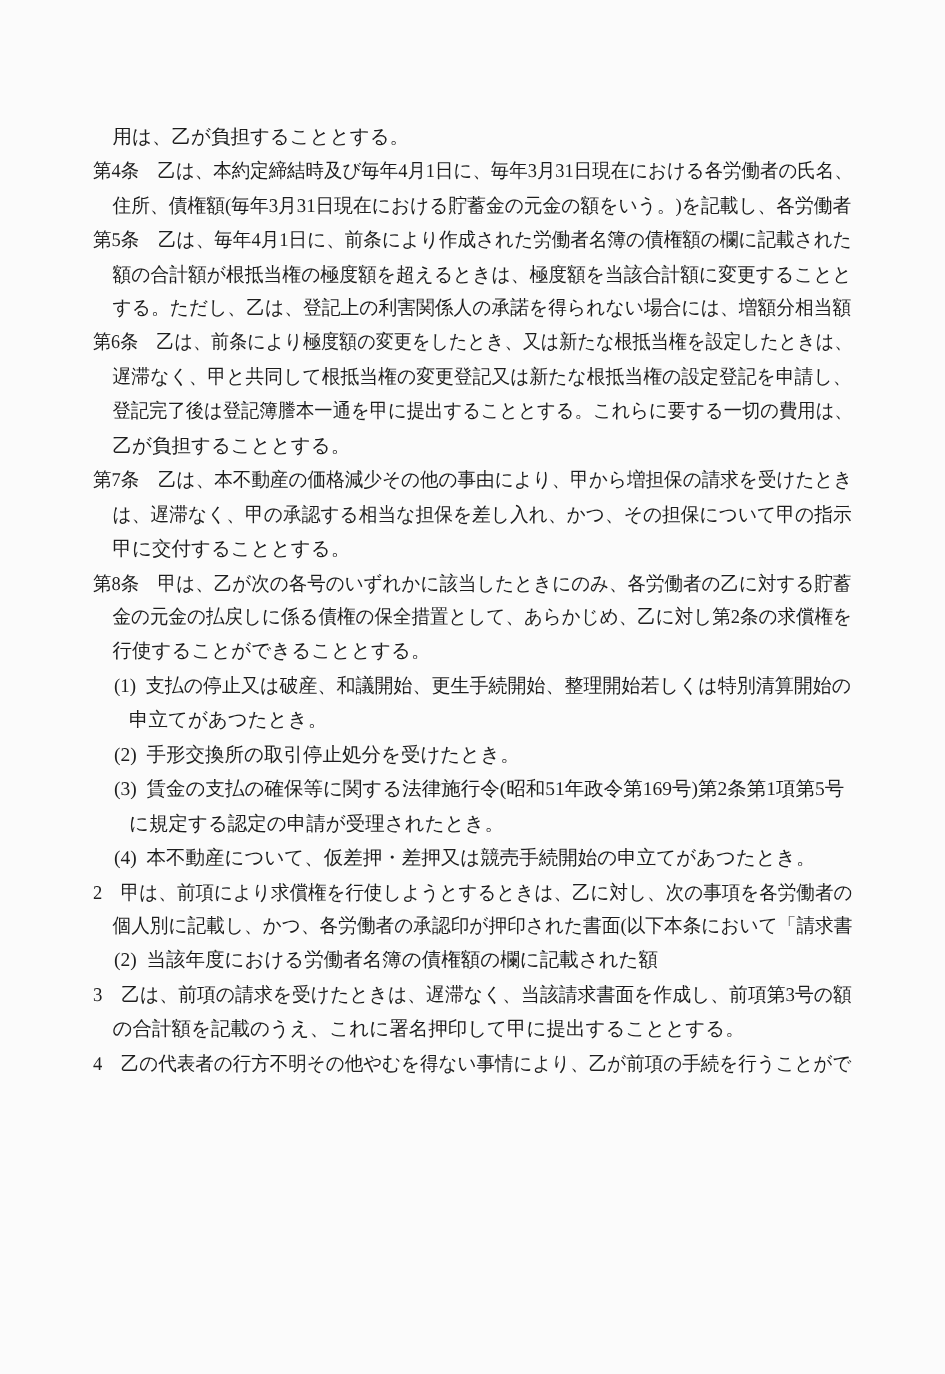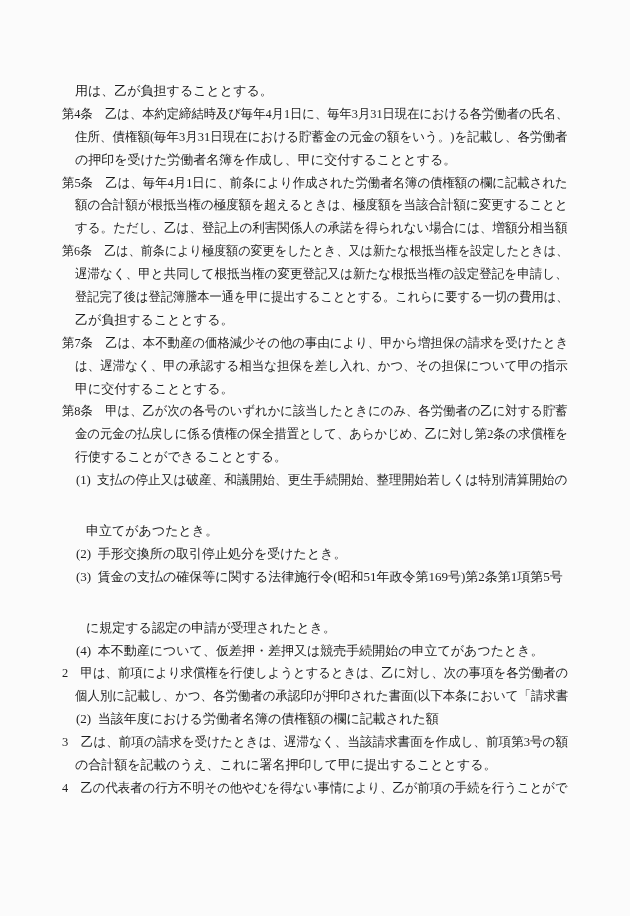--- a/index.html
+++ b/index.html
@@ -21,31 +21,30 @@
   }
   .ln {
     height: 22.9px;
     line-height: 22.9px;
     white-space: nowrap;
   }
   
   .a  { margin-left: 0; }     
   .c  { margin-left: 13px; }  
   .i  { margin-left: 14px; }  
-  .ic { margin-left: 24px; margin-top: 28px; }  
+  .ic { margin-left: 24px; }  
   
 </style>
 </head>
 <body>
 
 <div class="page">
   <div class="ln c">用は、乙が負担することとする。</div>
   <div class="ln a j" style="transform-origin: left center; transform: scaleX(0.945794);">第4条　乙は、本約定締結時及び毎年4月1日に、毎年3月31日現在における各労働者の氏名、</div>
   <div class="ln c j" style="transform-origin: left center; transform: scaleX(0.961014);">住所、債権額(毎年3月31日現在における貯蓄金の元金の額をいう。)を記載し、各労働者</div>
-  <div class="ln c">の押印を受けた労働者名簿を作成し、甲に交付することとする。</div>
   <div class="ln a j" style="transform-origin: left center; transform: scaleX(0.952919);">第5条　乙は、毎年4月1日に、前条により作成された労働者名簿の債権額の欄に記載された</div>
   <div class="ln c j" style="transform-origin: left center; transform: scaleX(0.962891);">額の合計額が根抵当権の極度額を超えるときは、極度額を当該合計額に変更することと</div>
   <div class="ln c j" style="transform-origin: left center; transform: scaleX(0.962891);">する。ただし、乙は、登記上の利害関係人の承諾を得られない場合には、増額分相当額</div>
   <div class="ln a j" style="transform-origin: left center; transform: scaleX(0.92844);">第6条　乙は、前条により極度額の変更をしたとき、又は新たな根抵当権を設定したときは、</div>
   <div class="ln c j" style="transform-origin: left center; transform: scaleX(0.964775);">遅滞なく、甲と共同して根抵当権の変更登記又は新たな根抵当権の設定登記を申請し、</div>
   <div class="ln c j" style="transform-origin: left center; transform: scaleX(0.939048);">登記完了後は登記簿謄本一通を甲に提出することとする。これらに要する一切の費用は、</div>
   <div class="ln c">乙が負担することとする。</div>
   <div class="ln a j" style="transform-origin: left center; transform: scaleX(0.952919);">第7条　乙は、本不動産の価格減少その他の事由により、甲から増担保の請求を受けたとき</div>
   <div class="ln c j" style="transform-origin: left center; transform: scaleX(0.961014);">は、遅滞なく、甲の承認する相当な担保を差し入れ、かつ、その担保について甲の指示</div>
   <div class="ln c">甲に交付することとする。</div>

